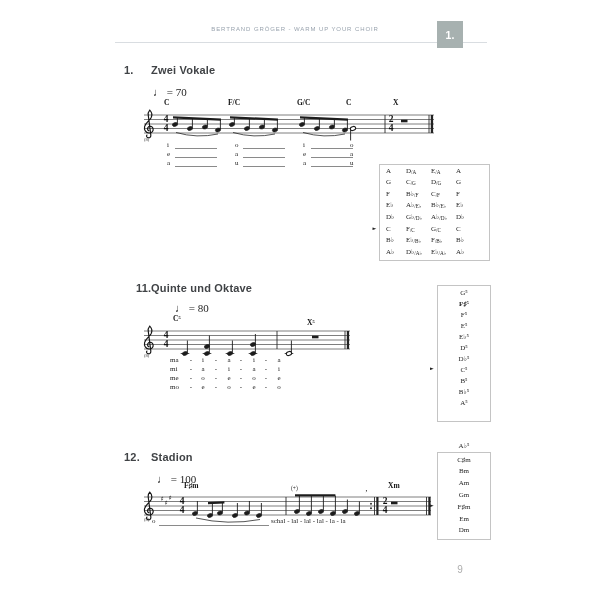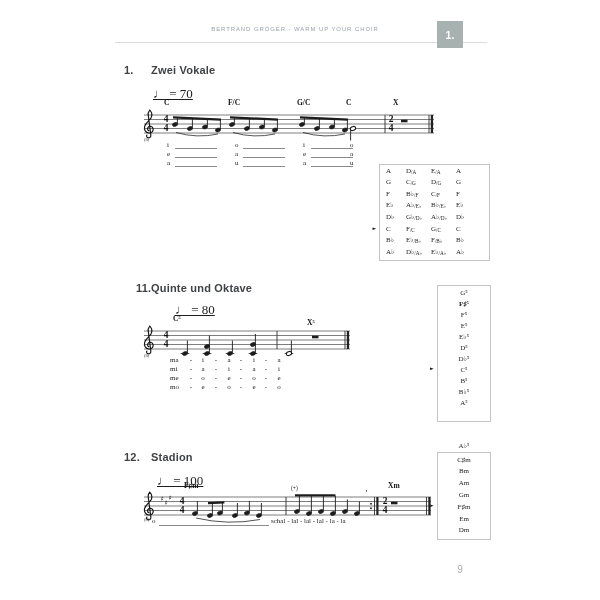--- a/index.html
+++ b/index.html
@@ -5,21 +5,21 @@
   html,body{margin:0;padding:0;background:#ffffff;}
   .page{position:relative;width:600px;height:600px;background:#fff;overflow:hidden;
         font-family:"Liberation Sans",sans-serif;}
   .abs{position:absolute;}
   .mf{font-family:"Liberation Serif","DejaVu Sans",serif;}
   .hdr-title{font-size:6px;letter-spacing:.9px;color:#99a3ae;width:320px;text-align:center;}
   .hdr-line{height:1px;background:#d9dde1;}
   .badge{width:26px;height:27px;display:flex;align-items:center;justify-content:center;
          color:#fff;font-size:10.5px;font-weight:bold;}
   .sec-num,.sec-title{font-size:11px;font-weight:600;color:#404346;letter-spacing:.2px;}
-  .tempo{font-size:13px;color:#1e1e1e;text-decoration:underline;}
+  .tempo{font-size:11px;color:#1e1e1e;}
   .chord{font-size:7.5px;font-weight:600;color:#141414;white-space:nowrap;}
   .ann{font-size:5.5px;color:#1e1e1e;}
   .tsig{font-size:9.5px;line-height:9px;font-weight:bold;color:#101010;width:12px;text-align:center;}
   .oct{font-size:4.5px;color:#333;}
   .lyr{font-size:7px;color:#1b1b1b;white-space:nowrap;}
   .ext{height:1px;background:#8a8a8a;}
   .box{border:1px solid #c4c4c4;background:#fff;}
   .ct-row{position:absolute;left:0;width:100%;}
   .ct-cell{position:absolute;font-size:7px;color:#262626;font-family:"Liberation Serif","DejaVu Sans",serif;}
   .den{font-size:5.2px;vertical-align:-1.2px;}

